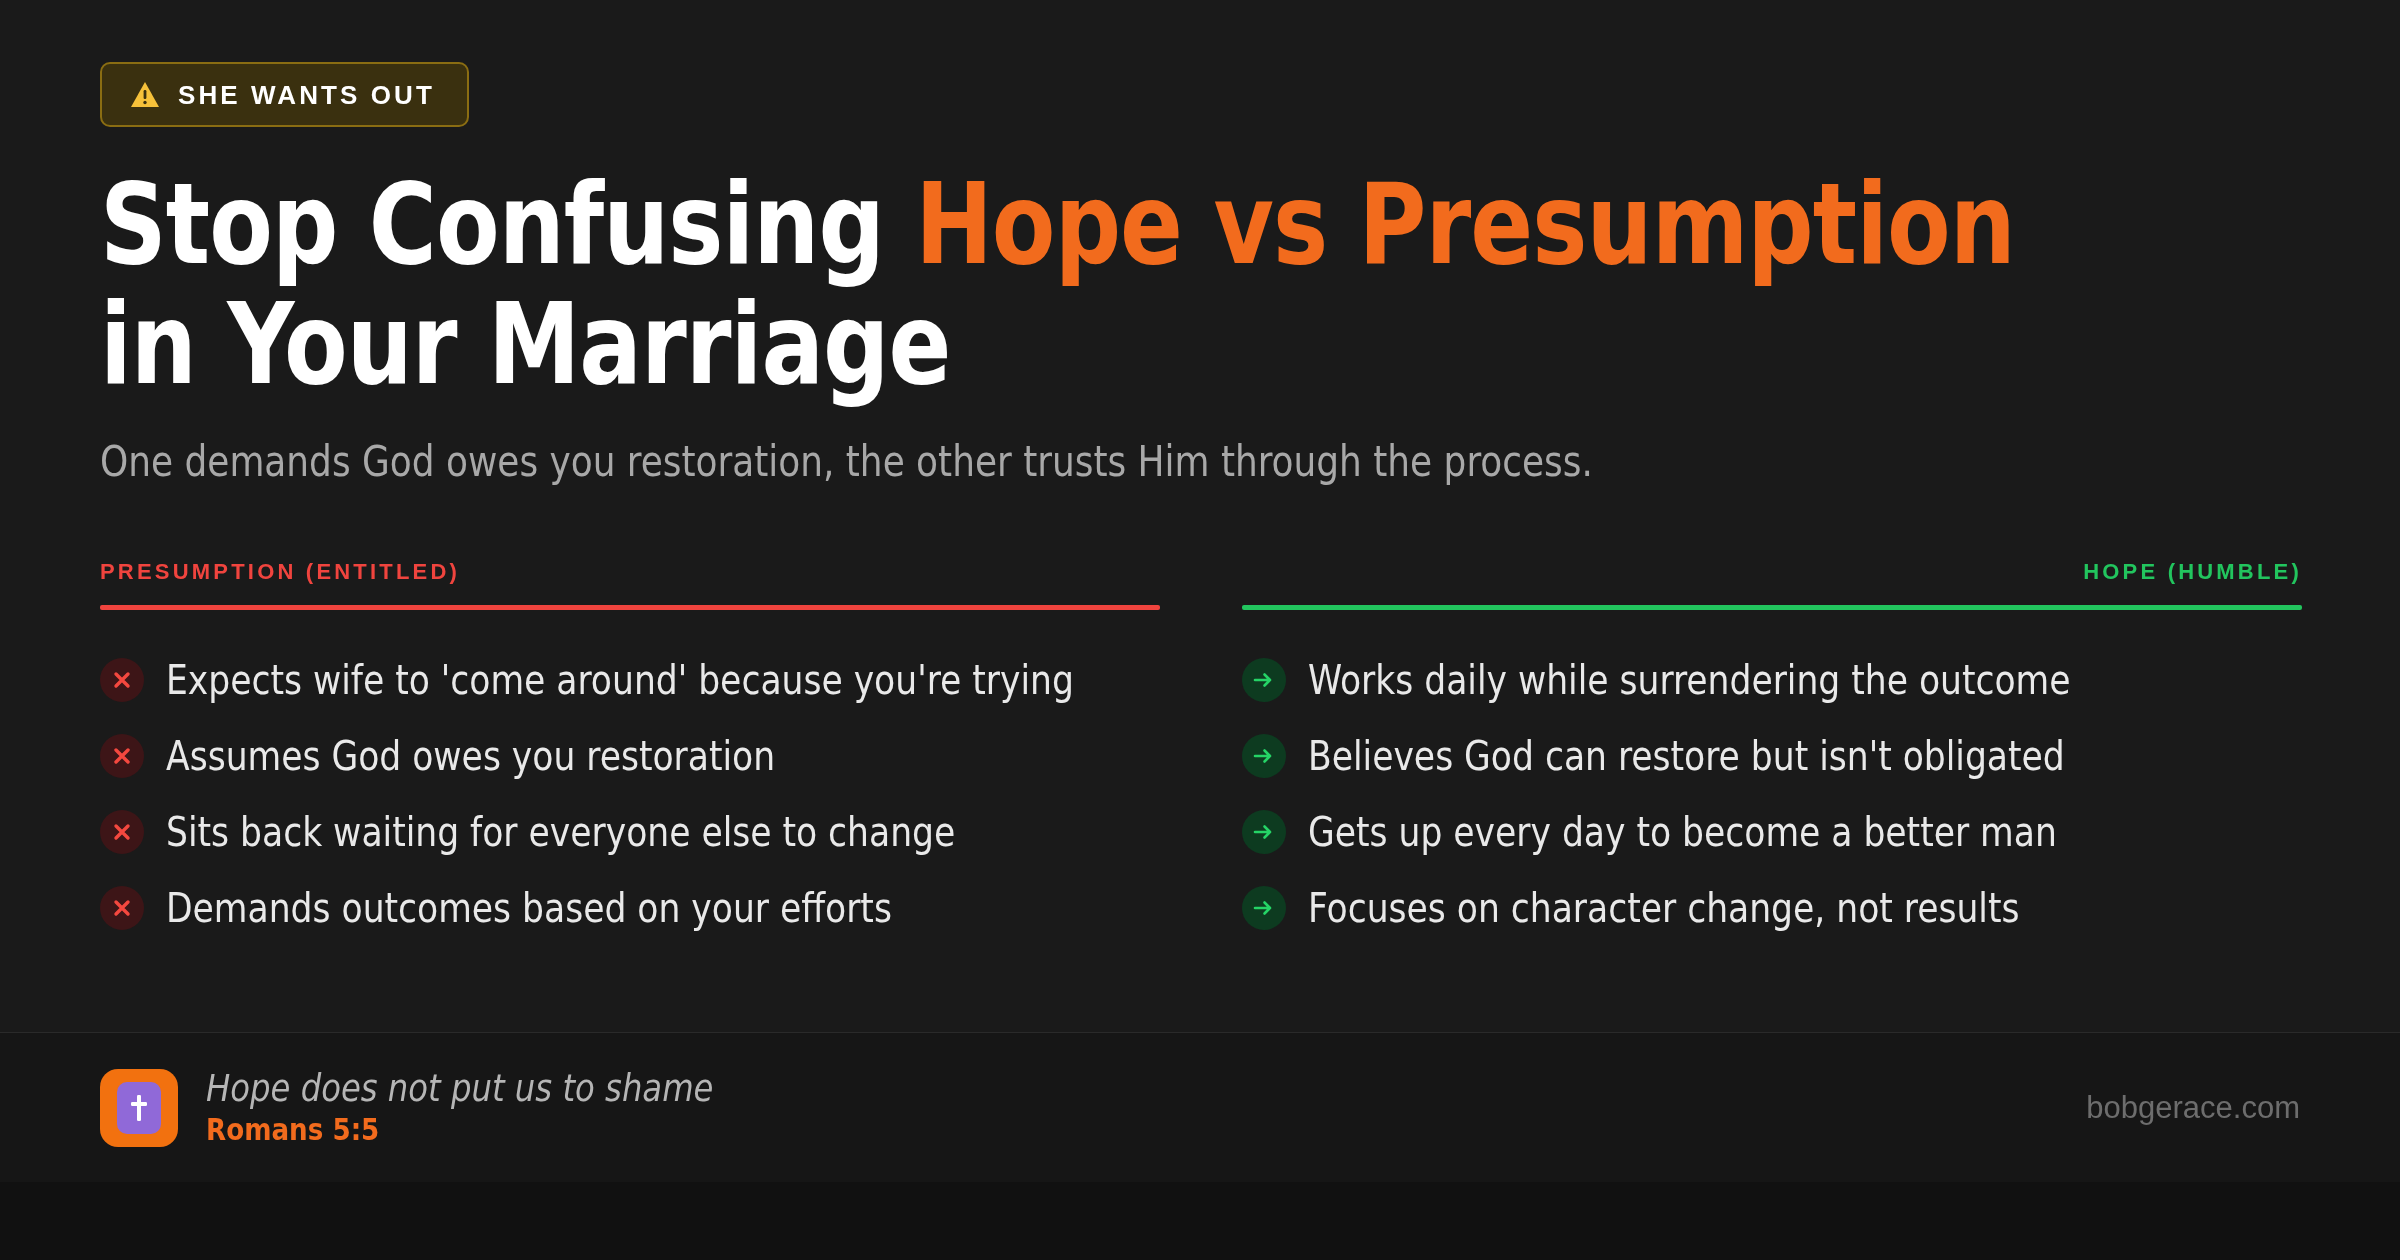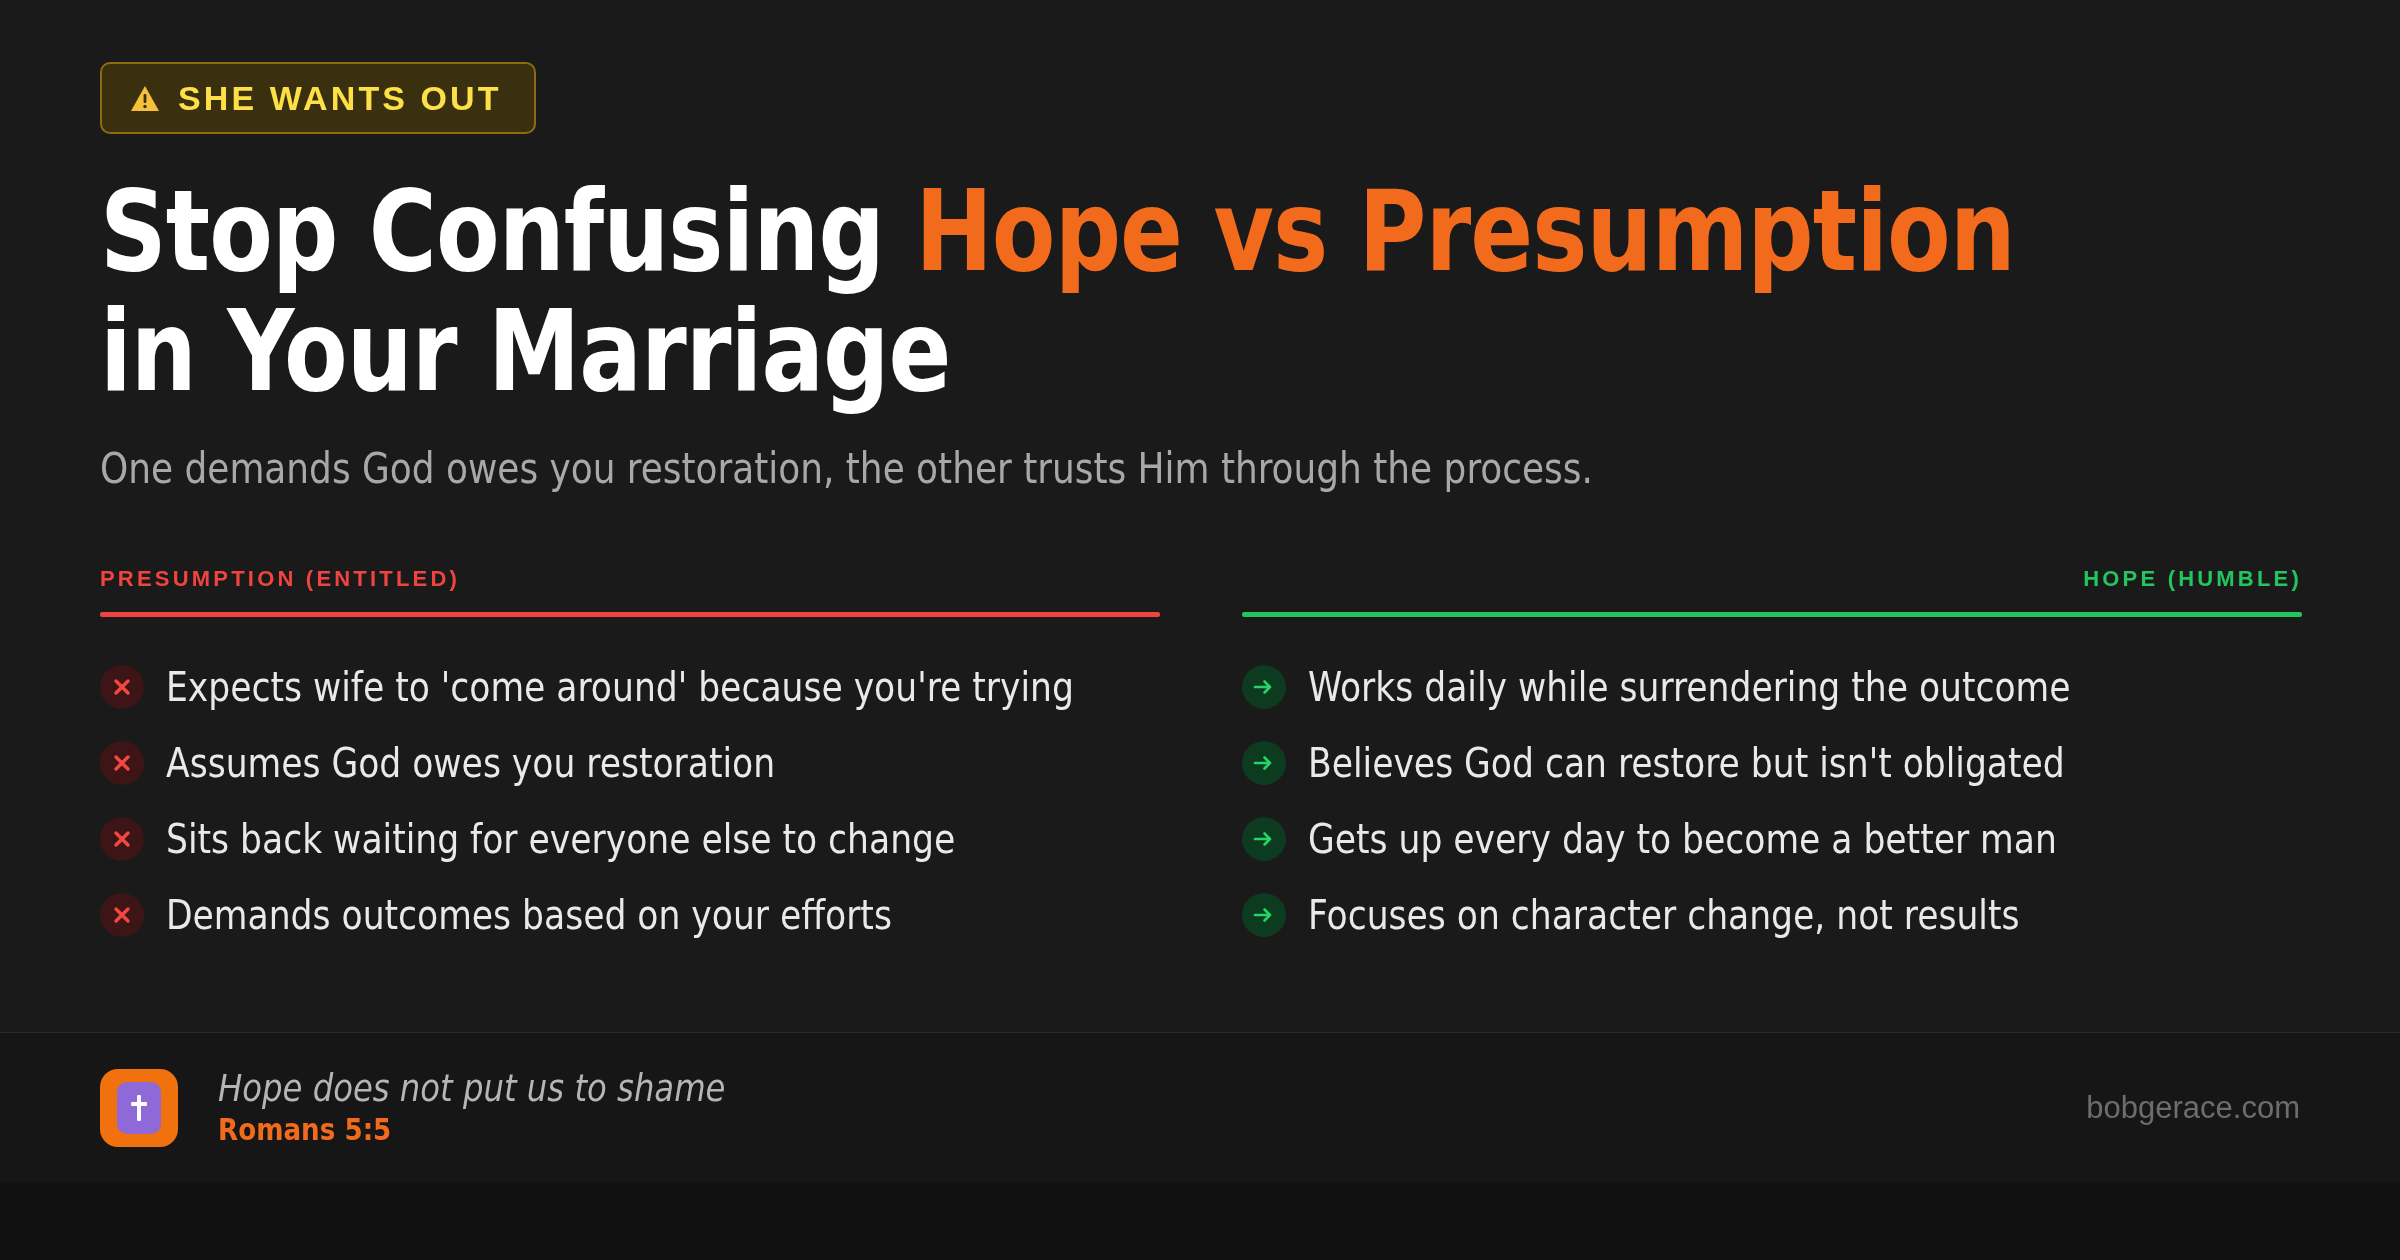--- a/index.html
+++ b/index.html
@@ -29,22 +29,22 @@
     display:inline-flex;
     align-items:center;
     gap:18px;
     background:#3a300f;
     border:2px solid #8a6d12;
     border-radius:10px;
     padding:17px 32px 17px 28px;
   }
   .badge-icon { display:block; width:30px; height:27px; flex:0 0 auto; }
   .badge-label {
-    color:#fde047;
-    font-size:34px;
+    color:#ffffff;
+    font-size:26px;
     font-weight:700;
     letter-spacing:3.1px;
     white-space:nowrap;
     line-height:1;
   }
 
   
   .headline {
     margin-top:38px;
     font-family:"Liberation Sans Narrow","DejaVu Sans Condensed","Liberation Sans", sans-serif;
@@ -127,21 +127,21 @@
   .footer {
     position:absolute;
     left:0; top:1032px;
     width:2400px; height:150px;
     background:#161616;
     border-top:1px solid #2a2a2a;
     display:flex;
     align-items:center;
     padding:0 100px;
   }
-  .footer-left { display:flex; align-items:center; gap:40px; }
+  .footer-left { display:flex; align-items:center; gap:28px; }
   .cross-tile {
     width:78px; height:78px;
     flex:0 0 78px;
     border-radius:18px;
     background:#f2710f;
     display:flex; align-items:center; justify-content:center;
   }
   .cross-inner {
     width:44px; height:52px;
     border-radius:10px;

